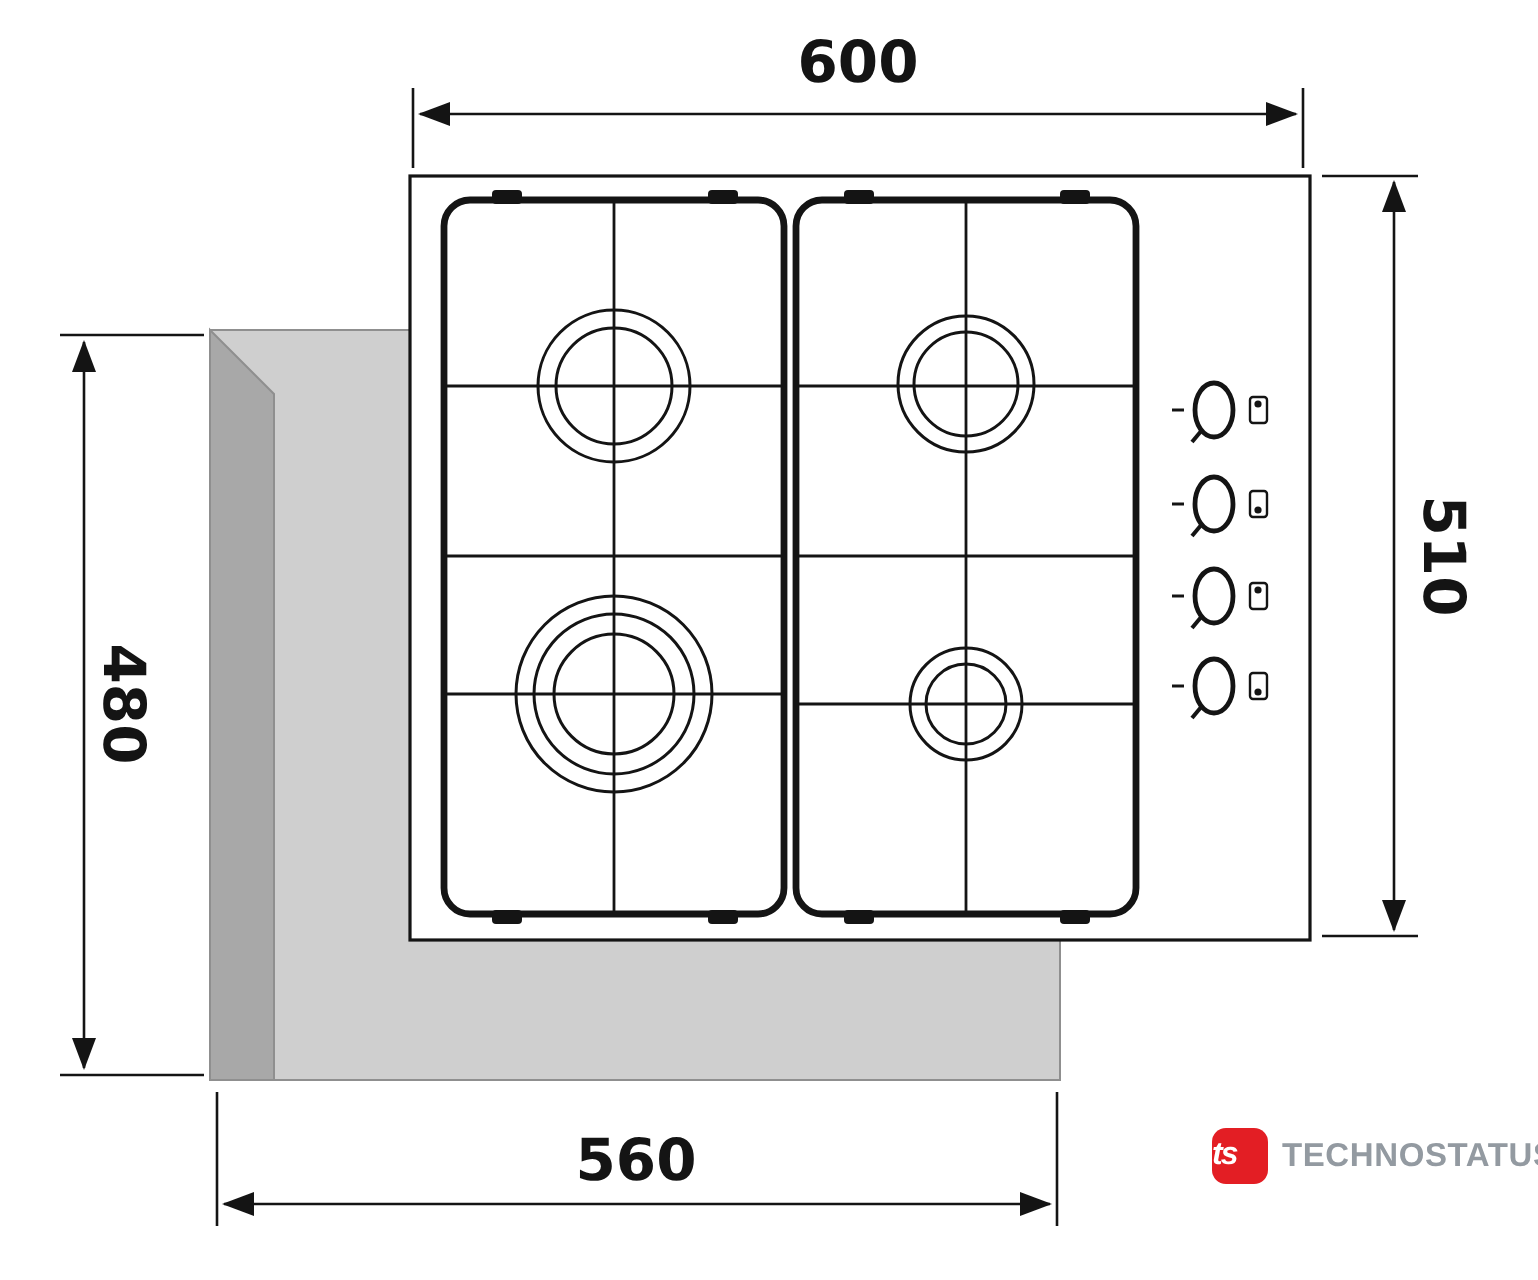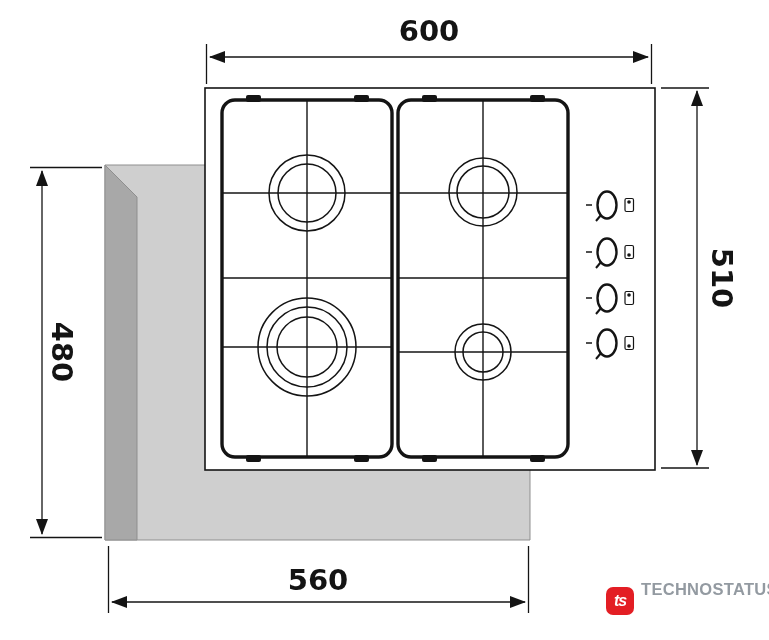--- a/index.html
+++ b/index.html
@@ -31,23 +31,22 @@
     height: 28px;
     border-radius: 7px;
     background: #e31e24;
     color: #ffffff;
     font-weight: 700;
     font-style: italic;
     font-size: 16px;
     letter-spacing: -1px;
     display: flex;
     align-items: center;
-    justify-content: center;
+    justify-content: flex-start;
     font-family: "Liberation Sans", sans-serif;
-    margin-top: 23px;
   }
   .logo-text {
     font-family: "Liberation Sans", sans-serif;
     font-size: 16.5px;
     font-weight: 700;
     letter-spacing: 0.3px;
     color: #939aa1;
   }
 </style>
 </head>

